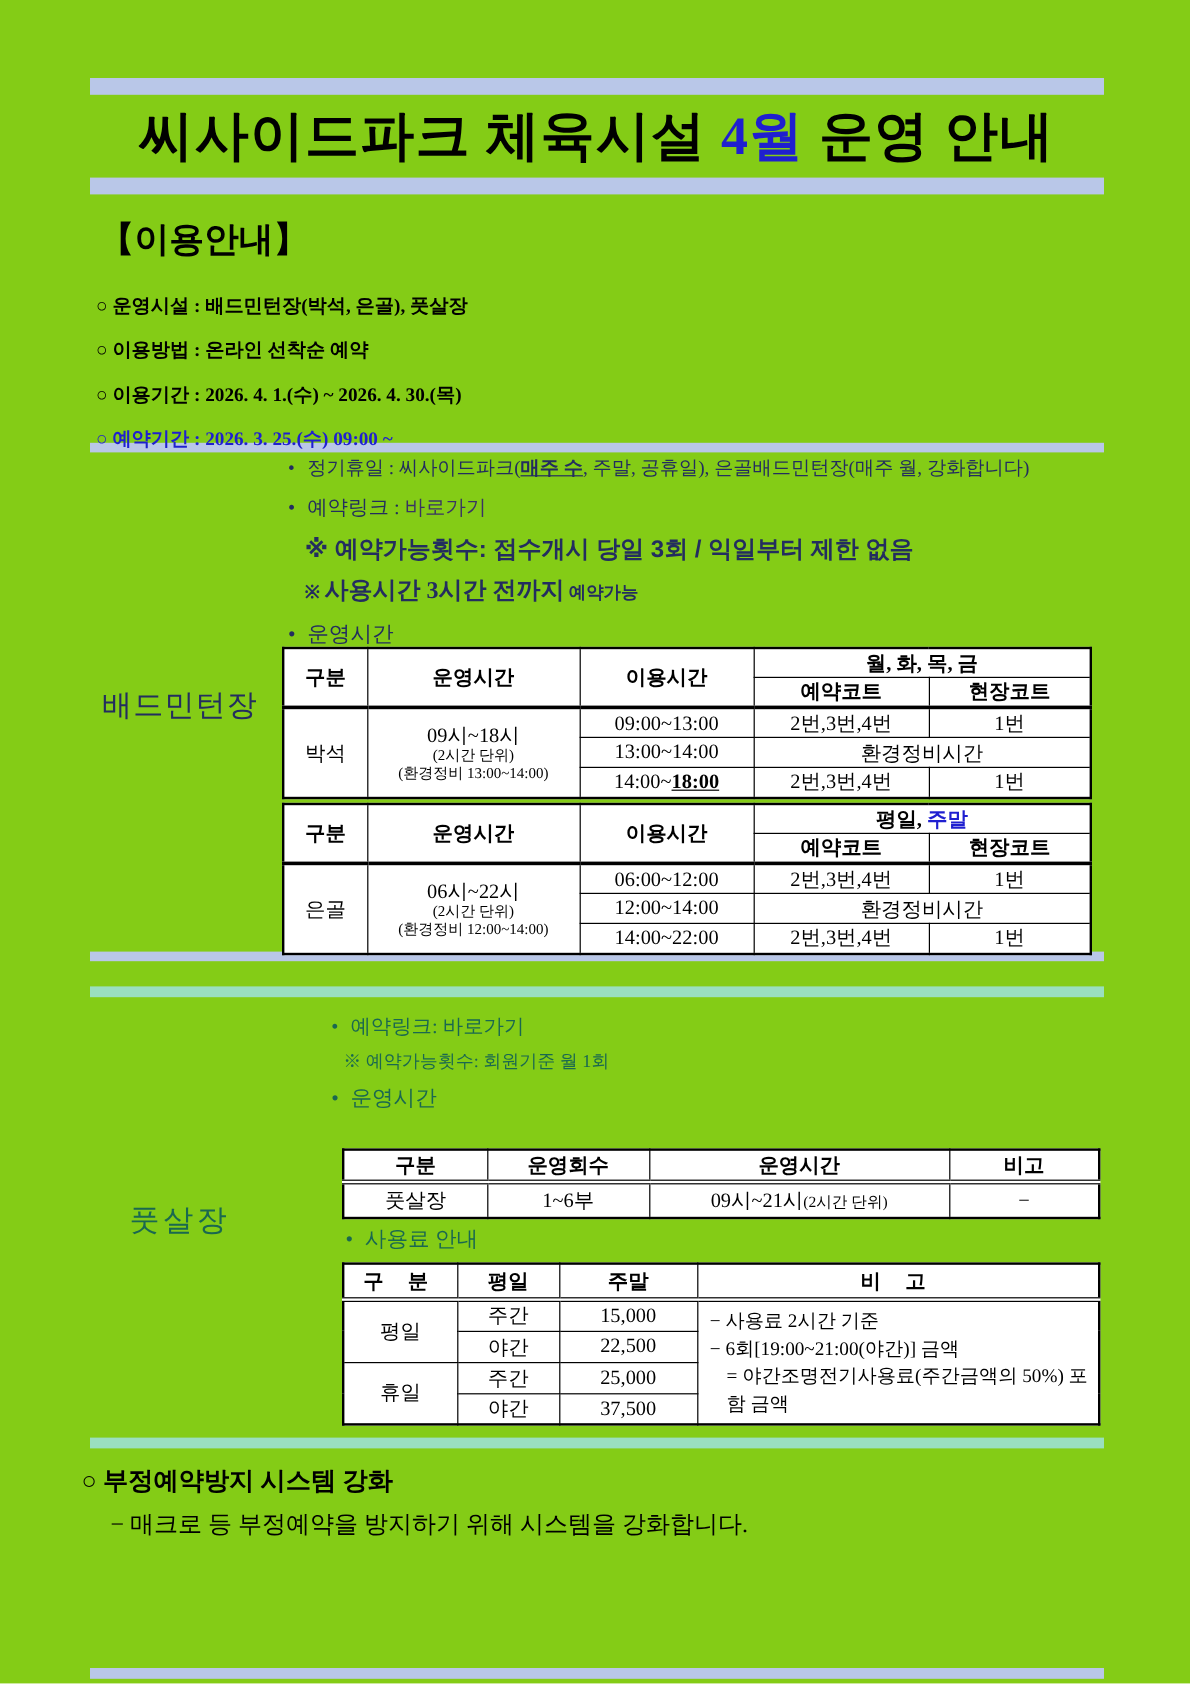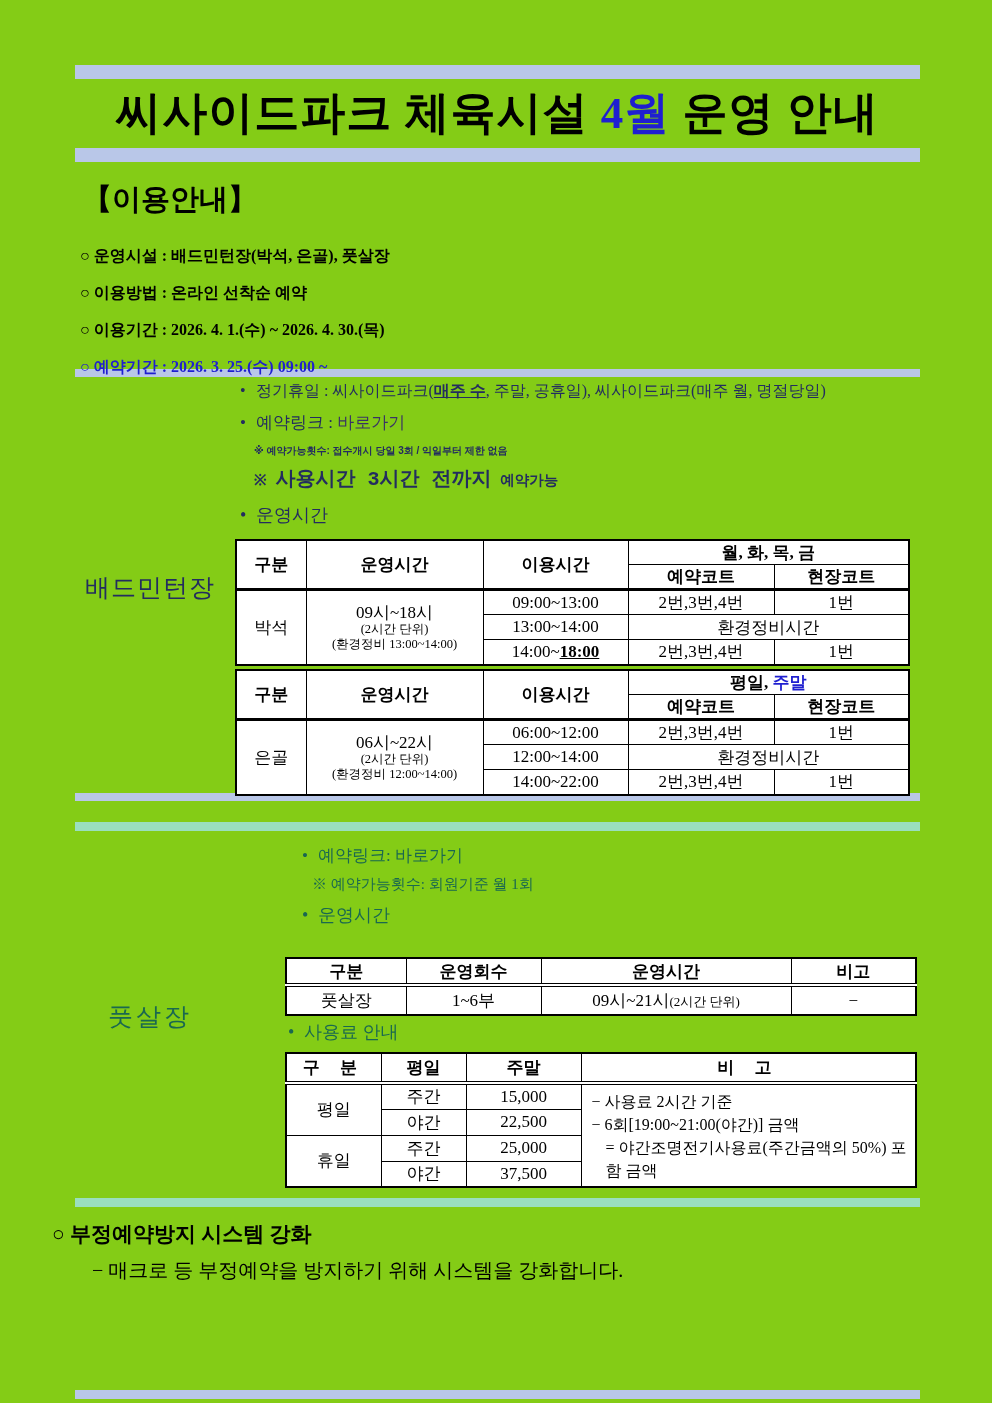--- a/index.html
+++ b/index.html
@@ -22,22 +22,22 @@
                 line-height:37px; list-style:none; margin:12px; padding:0; }
   .guide-item.highlight { color:#1f1fd0; }
 
   
   .bmt-block { position:absolute; left:240px; top:380px; width:700px; color:#232d5f; }
   .bullet { display:inline-block; width:16px; }
   .line-holiday { font-size:16px; line-height:22px; }
   .line-link { font-size:17px; margin-top:9px; }
   .doc-link { color:#3a3365; cursor:pointer; }
   .note-sans { font-family:"Liberation Sans","DejaVu Sans",sans-serif; font-weight:700;
-               font-size:10px; margin:10px 0 0 14px; }
-  .note-big  { margin:7px 0 0 14px; font-family:Liberation Mono, monospace; font-weight:700; }
+               font-size:20px; margin:10px 0 0 14px; }
+  .note-big  { margin:7px 0 0 14px; font-family:Liberation Serif, serif; font-weight:700; }
   .note-big .mark { font-size:15px; }
   .note-big .strong { font-size:20px; }
   .note-big .rest { font-size:14.5px; }
   .line-hours { font-size:18px; margin-top:11px; }
   .u-strong { font-weight:700; text-decoration:underline; }
 
   .side-label-bmt { position:absolute; left:85px; top:571px; font-size:25px; color:#232d5f; letter-spacing:1px; }
   .side-label-futsal { position:absolute; left:108px; top:1000px; font-size:25px; color:#1a6850; letter-spacing:3px; }
 
   
@@ -63,33 +63,33 @@
   .time-sub { font-size:13px; }
 
   .t-fee { left:285px; top:1052px; width:630px; }
   .t-fee tr.h { height:30px; }
   .t-fee tr.r { height:26px; }
   .t-fee .note-cell { text-align:left; padding-left:10px; font-size:16px; line-height:23px; font-weight:400; }
   .t-fee .note-cell .indent { padding-left:14px; }
   .hsp { letter-spacing:8px; }
 
   
-  .futsal-block { position:absolute; left:302px; top:844px; width:640px; color:#1a6850; }
+  .futsal-block { position:absolute; left:276px; top:844px; width:640px; color:#1a6850; }
   .futsal-block .line-link { margin-top:0; font-size:17px; }
   .futsal-block .doc-link { color:#1a6850; }
   .f-note1 { font-size:15px; margin:8px 0 0 10px; }
   .f-note2 { margin:5px 0 0 10px; }
   .f-note2 .mark { font-size:14px; }
   .f-note2 .strong { font-size:18.5px; font-weight:700; }
   .f-note2 .rest { font-size:14px; }
   .f-hours { font-size:18px; margin-top:9px; }
   .fee-heading { position:absolute; left:288px; top:1020px; font-size:18px; color:#1a6850; }
 
   
-  .footer-heading { position:absolute; left:52px; top:1220px; font-size:21px; font-weight:700; }
+  .footer-heading { position:absolute; left:68px; top:1220px; font-size:21px; font-weight:700; }
   .footer-line { position:absolute; left:92px; top:1257px; font-size:20px; }
 </style>
 </head>
 <body>
 
 <div class="page">
 
   <div class="bar bar-blue" style="top:65px;  height:14px;"></div>
   <div class="bar bar-blue" style="top:148px; height:14px;"></div>
   <div class="bar bar-blue" style="top:369px; height:8px;"></div>
@@ -107,21 +107,21 @@
     <li class="guide-item">○ 운영시설 : 배드민턴장(박석, 은골), 풋살장</li>
     <li class="guide-item">○ 이용방법 : 온라인 선착순 예약</li>
     <li class="guide-item">○ 이용기간 : 2026. 4. 1.(수) ~ 2026. 4. 30.(목)</li>
     <li class="guide-item highlight">○ 예약기간 : 2026. 3. 25.(수) 09:00 ~</li>
   </ul>
 
   <div class="side-label-bmt">배드민턴장</div>
 
   <div class="bmt-block">
     <div class="line-holiday">
-      <span class="bullet">•</span><span>정기휴일 : </span><span>씨사이드파크(</span><span class="u-strong">매주 수</span><span>, 주말, 공휴일), 씨사이드파크(매주 월, 명절당일)</span>
+      <span class="bullet">•</span><span>정기휴일 : </span><span>씨사이드파크(</span><span class="u-strong">매주 수</span><span>, 주말, 공휴일), 은골배드민턴장(매주 월, 강화합니다)</span>
     </div>
     <div class="line-link">
       <span class="bullet">•</span><span>예약링크 : </span><span class="doc-link">바로가기</span>
     </div>
     <div class="note-sans">※ 예약가능횟수: 접수개시 당일 3회 / 익일부터 제한 없음</div>
     <div class="note-big">
       <span class="mark">※ </span><span class="strong">사용시간 3시간 전까지</span><span class="rest"> 예약가능</span>
     </div>
     <div class="line-hours">
       <span class="bullet">•</span><span>운영시간</span>

